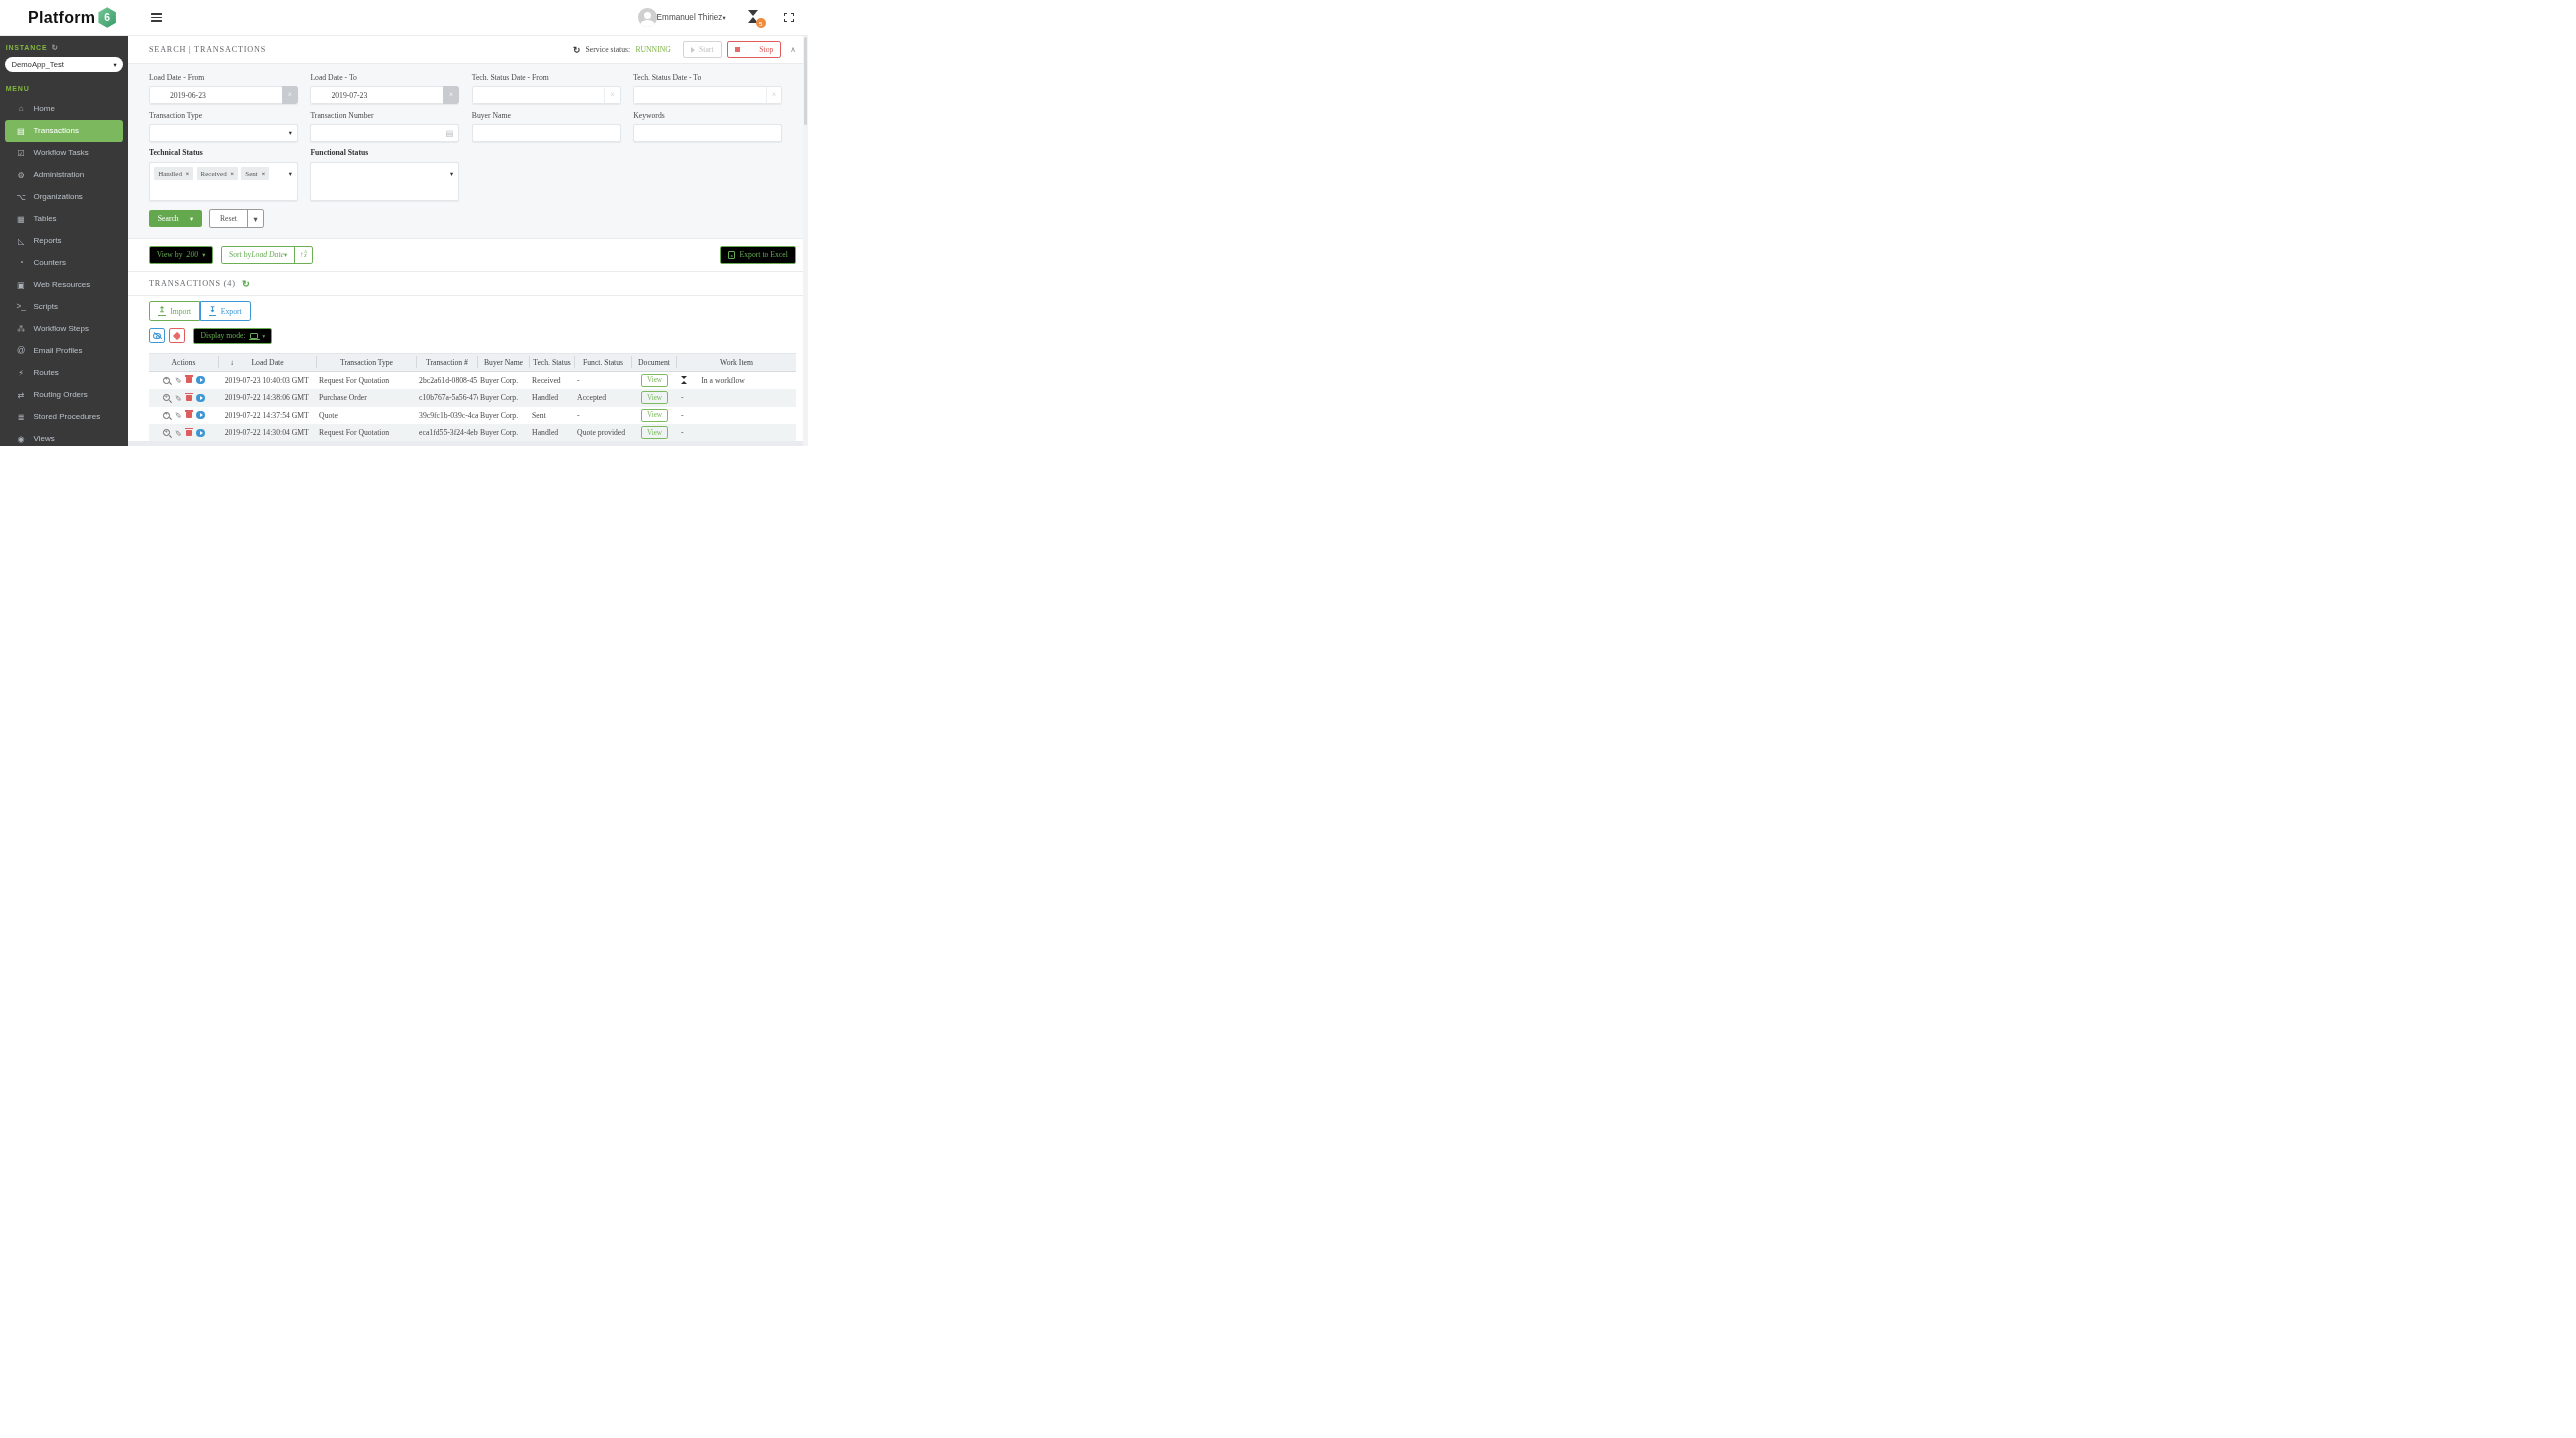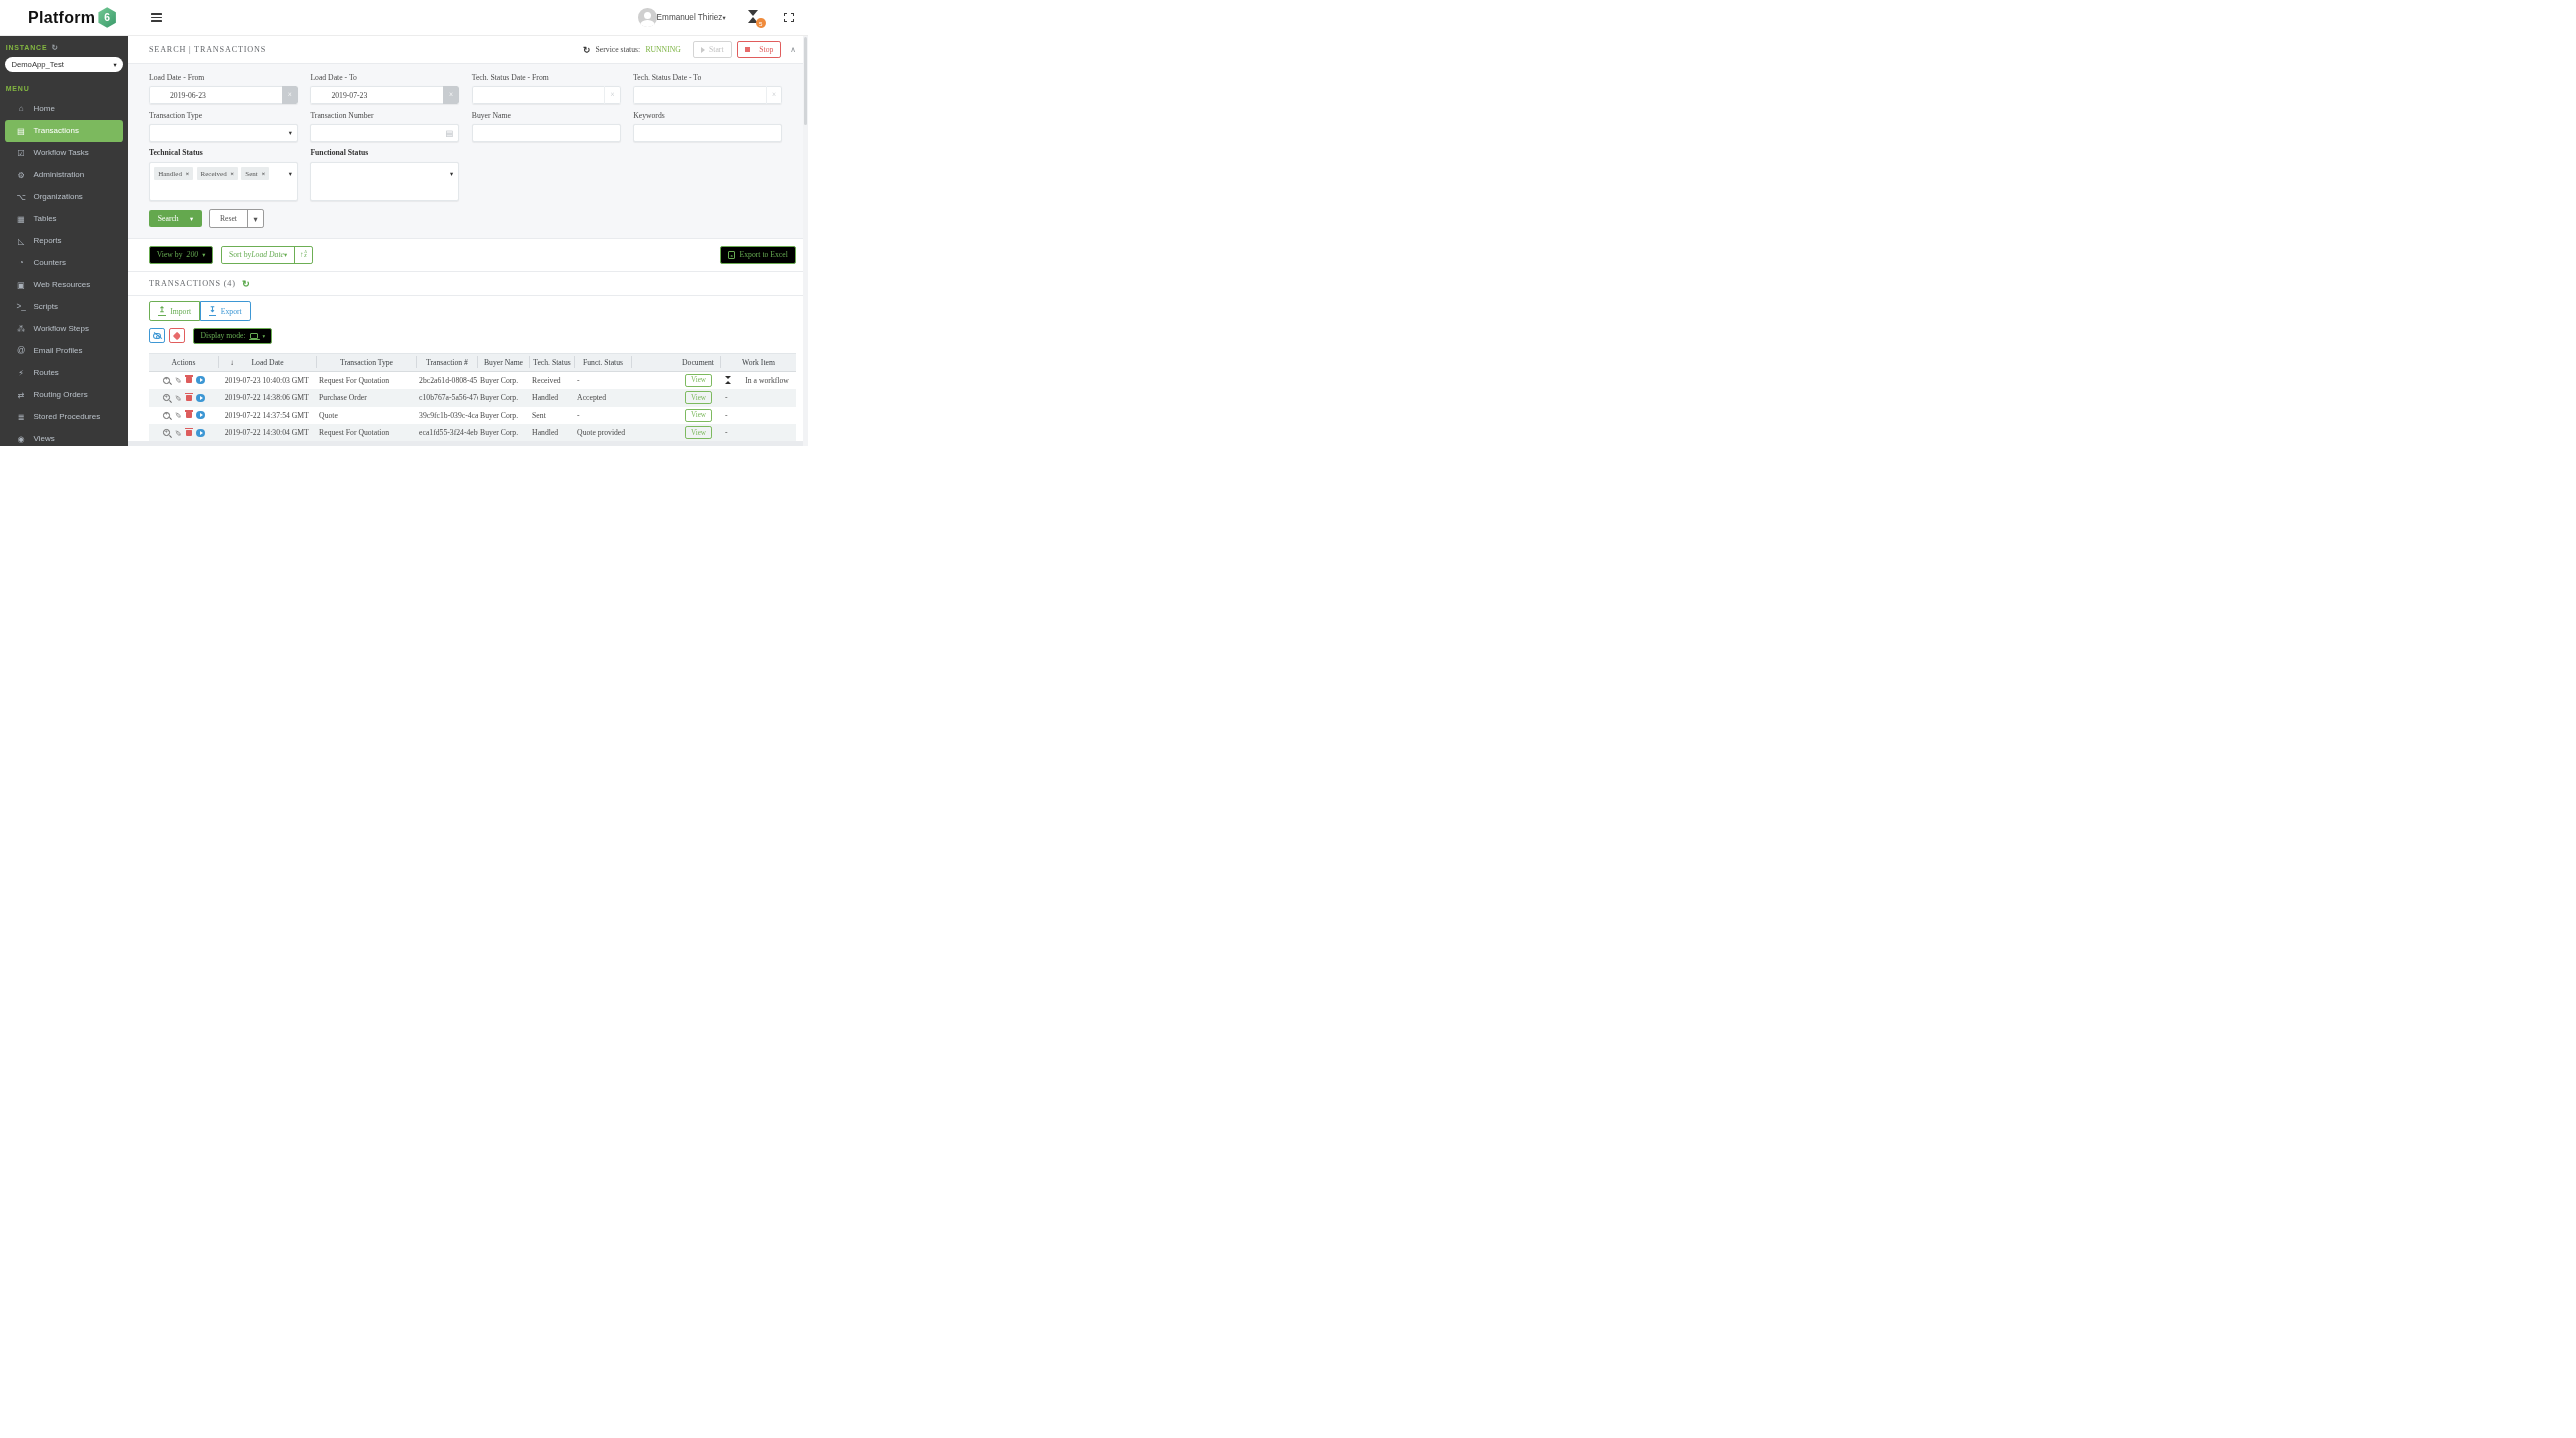--- a/index.html
+++ b/index.html
@@ -56,21 +56,21 @@
   
   .statusbar { height:28px; display:flex; align-items:center; padding:0 12px 0 21px; border-bottom:0.5px solid #e9ebee; background:#fff; }
   .page-title { font-size:8.2px; color:#66696d; letter-spacing:0.8px; }
   .status-right { margin-left:auto; display:flex; align-items:center; gap:5.2px; }
   .refresh-dark { color:#3a3a3a; font-weight:bold; font-size:8.8px; cursor:pointer; }
   .svc-label { font-size:7.7px; color:#4a4a4a; }
   .svc-value { font-size:7.7px; color:#7cb342; margin-right:7.2px; }
   .btn { border-radius:2.1px; font-size:7.7px; display:inline-flex; align-items:center; justify-content:center; cursor:pointer; background:#fff; }
   .btn-start { border:0.5px solid #d4d4d4; color:#c3c3c3; padding:3.1px 7.2px; gap:3.6px; }
   .btn-start .tri { width:0; height:0; border-left:4.6px solid #c9c9c9; border-top:3.1px solid transparent; border-bottom:3.1px solid transparent; }
-  .btn-stop { border:0.8px solid #e05c5c; color:#e05c5c; padding:3.1px 6.7px; gap:9px; }
+  .btn-stop { border:0.8px solid #e05c5c; color:#e05c5c; padding:3.1px 6.7px; gap:19px; }
   .btn-stop .sq { width:5.7px; height:5.7px; background:#e76a6a; }
   .collapse-caret { color:#8a8f94; font-size:7.7px; margin-left:4.1px; cursor:pointer; }
 
   
   .filters { background:#f6f7f9; padding:8.8px 12px 9.3px 21px; border-bottom:0.5px solid #e9ebee; }
   .filter-grid { display:grid; grid-template-columns:149px 149px 149px 149px; column-gap:12.4px; row-gap:6.7px; }
   .f-label { font-size:7.7px; color:#4a4a4a; margin-bottom:4.6px; }
   .f-label.bold { font-weight:bold; color:#333; }
   .input-group { display:flex; height:17.5px; border-radius:2.1px; overflow:hidden; box-shadow:0 0.5px 1px rgba(0,0,0,.06); }
   .input-box { flex:1; background:#fff; border:0.5px solid #e3e7ea; border-right:none; border-radius:2.1px 0 0 2.1px; display:flex; align-items:center;
@@ -132,21 +132,21 @@
 
   
   .table-wrap { margin:8.8px 12px 0 21px; }
   .t-row { display:flex; align-items:center; }
   .t-head { background:#eef1f3; border-top:0.5px solid #e2e6e9; border-bottom:0.5px solid #d8dcdf; height:19px; font-size:7.7px; color:#3f4346; }
   .t-head .t-cell { display:flex; align-items:center; justify-content:center; height:11.3px; border-right:0.5px solid #d5d9dd; position:relative; }
   .t-head .t-cell:last-child { border-right:none; }
   .t-body .t-row { height:17.5px; font-size:7.7px; color:#4a4a4a; }
   .t-body .t-row:nth-child(even) { background:#f0f3f4; }
   .col-a { width:70px; } .col-b { width:98px; } .col-c { width:100px; } .col-d { width:61px; }
-  .col-e { width:52px; } .col-f { width:45px; } .col-g { width:57px; } .col-h { width:45px;margin-left:44px; } .col-i { flex:1; }
+  .col-e { width:52px; } .col-f { width:45px; } .col-g { width:57px; } .col-h { width:45px; } .col-i { flex:1; }
   .t-body .t-cell { padding-left:2.1px; white-space:nowrap; overflow:hidden; }
   .t-body .col-a { display:flex; align-items:center; justify-content:center; gap:4.6px; padding-left:0; }
   .t-body .col-b { padding-left:5.7px; }
   .t-body .col-h { display:flex; justify-content:center; padding-left:0; }
   .t-body .col-i { display:flex; align-items:center; gap:14px; padding-left:4.1px; }
   .sort-arrow { position:absolute; left:11.3px; color:#2e2e2e; font-size:7.7px; font-weight:bold; }
   .ic-zoom { width:6.7px; height:6.7px; border:1px solid #666; border-radius:50%; position:relative; display:inline-block; cursor:pointer; flex-shrink:0; }
   .ic-zoom::before { content:"+"; position:absolute; left:0.3px; top:-1.8px; font-size:5.2px; color:#666; font-weight:bold; }
   .ic-zoom::after { content:""; position:absolute; width:3.1px; height:1px; background:#666; right:-3.1px; bottom:-1.5px; transform:rotate(45deg); }
   .ic-pencil { color:#8a8a8a; font-size:8.2px; cursor:pointer; display:inline-block; transform:rotate(90deg) scaleX(-1); }

